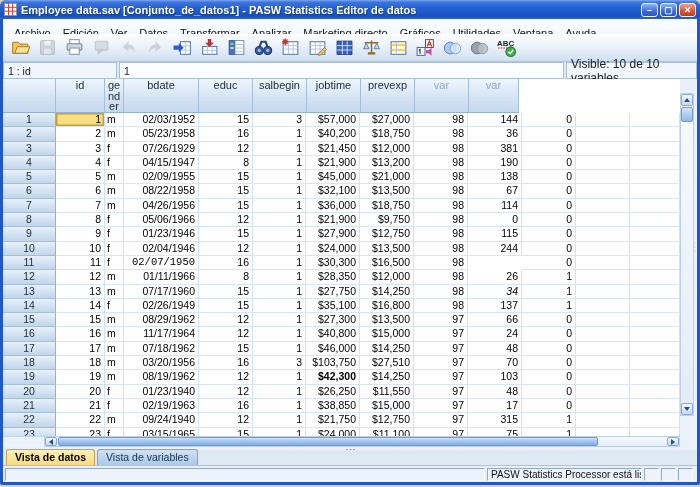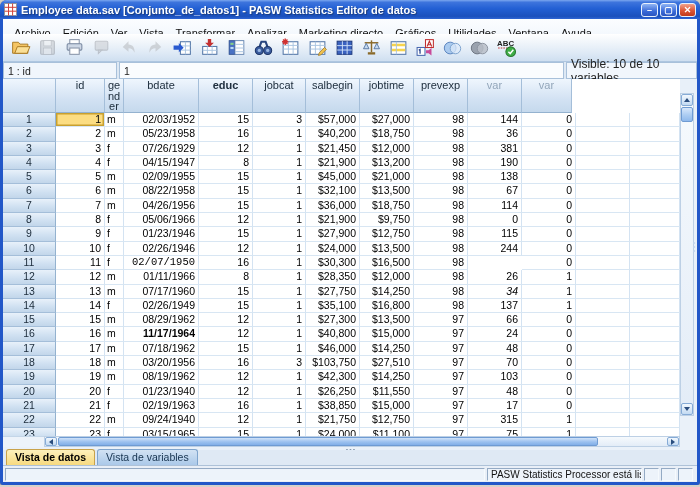--- a/index.html
+++ b/index.html
@@ -99,21 +99,21 @@
     <div class="winbtn">–</div>
     <div class="winbtn">▢</div>
     <div class="winbtn close">✕</div>
   </div>
 
   <div id="content">
     <div id="menubar">
         <span class="menu-item">Archivo</span>
         <span class="menu-item">Edición</span>
         <span class="menu-item">Ver</span>
-        <span class="menu-item">Vista</span>
+        <span class="menu-item">Datos</span>
         <span class="menu-item">Transformar</span>
         <span class="menu-item">Analizar</span>
         <span class="menu-item">Marketing directo</span>
         <span class="menu-item">Gráficos</span>
         <span class="menu-item">Utilidades</span>
         <span class="menu-item">Ventana</span>
         <span class="menu-item">Ayuda</span>
       </div>
     <div id="toolbar">
         <div class="tbtn">
@@ -257,22 +257,21 @@
       <div class="cr-box" id="cr-field">1</div>
       <div class="cr-box" id="cr-visible">Visible: 10 de 10 variables</div>
     </div>
 
     <div id="grid">
       <div id="grid-header">
           <div class="hcell" style="width: 53px;"></div>
           <div class="hcell" style="width: 49px;">id</div>
           <div class="hcell" style="width: 19px;">gender</div>
           <div class="hcell" style="width: 75px;">bdate</div>
-          <div class="hcell" style="width: 54px; font-weight: bold;">educ</div>
-          <div class="hcell" style="width: 53px;">jobcat</div>
+          <div class="hcell" style="width: 54px;">educ</div>
           <div class="hcell" style="width: 54px;">salbegin</div>
           <div class="hcell" style="width: 54px;">jobtime</div>
           <div class="hcell" style="width: 54px;">prevexp</div>
           <div class="hcell var-col" style="width: 54px;">var</div>
           <div class="hcell var-col" style="width: 50px;">var</div>
         </div>
       <div id="grid-body">
           <div class="grow">
             <div class="rowhdr" style="width: 53px;">1</div>
             <div class="dcell sel" style="width: 49px;">1</div>
@@ -405,21 +404,21 @@
             <div class="dcell" style="width: 54px;">98</div>
             <div class="dcell" style="width: 54px;">115</div>
             <div class="dcell" style="width: 54px;">0</div>
             <div class="dcell" style="width: 54px;"></div>
             <div class="dcell" style="width: 50px;"></div>
           </div>
           <div class="grow">
             <div class="rowhdr" style="width: 53px;">10</div>
             <div class="dcell" style="width: 49px;">10</div>
             <div class="dcell left" style="width: 19px;">f</div>
-            <div class="dcell" style="width: 75px;">02/26/1946</div>
+            <div class="dcell" style="width: 75px;">02/04/1946</div>
             <div class="dcell" style="width: 54px;">12</div>
             <div class="dcell" style="width: 53px;">1</div>
             <div class="dcell" style="width: 54px;">$24,000</div>
             <div class="dcell" style="width: 54px;">$13,500</div>
             <div class="dcell" style="width: 54px;">98</div>
             <div class="dcell" style="width: 54px;">244</div>
             <div class="dcell" style="width: 54px;">0</div>
             <div class="dcell" style="width: 54px;"></div>
             <div class="dcell" style="width: 50px;"></div>
           </div>
@@ -495,21 +494,21 @@
             <div class="dcell" style="width: 54px;">97</div>
             <div class="dcell" style="width: 54px;">66</div>
             <div class="dcell" style="width: 54px;">0</div>
             <div class="dcell" style="width: 54px;"></div>
             <div class="dcell" style="width: 50px;"></div>
           </div>
           <div class="grow">
             <div class="rowhdr" style="width: 53px;">16</div>
             <div class="dcell" style="width: 49px;">16</div>
             <div class="dcell left" style="width: 19px;">m</div>
-            <div class="dcell" style="width: 75px; font-weight: bold;">11/17/1964</div>
+            <div class="dcell" style="width: 75px;">11/17/1964</div>
             <div class="dcell" style="width: 54px;">12</div>
             <div class="dcell" style="width: 53px;">1</div>
             <div class="dcell" style="width: 54px;">$40,800</div>
             <div class="dcell" style="width: 54px;">$15,000</div>
             <div class="dcell" style="width: 54px;">97</div>
             <div class="dcell" style="width: 54px;">24</div>
             <div class="dcell" style="width: 54px;">0</div>
             <div class="dcell" style="width: 54px;"></div>
             <div class="dcell" style="width: 50px;"></div>
           </div>
@@ -543,21 +542,21 @@
             <div class="dcell" style="width: 54px;"></div>
             <div class="dcell" style="width: 50px;"></div>
           </div>
           <div class="grow">
             <div class="rowhdr" style="width: 53px;">19</div>
             <div class="dcell" style="width: 49px;">19</div>
             <div class="dcell left" style="width: 19px;">m</div>
             <div class="dcell" style="width: 75px;">08/19/1962</div>
             <div class="dcell" style="width: 54px;">12</div>
             <div class="dcell" style="width: 53px;">1</div>
-            <div class="dcell" style="width: 54px;">$42,300</div>
+            <div class="dcell" style="width: 54px; font-weight: bold;">$42,300</div>
             <div class="dcell" style="width: 54px;">$14,250</div>
             <div class="dcell" style="width: 54px;">97</div>
             <div class="dcell" style="width: 54px;">103</div>
             <div class="dcell" style="width: 54px;">0</div>
             <div class="dcell" style="width: 54px;"></div>
             <div class="dcell" style="width: 50px;"></div>
           </div>
           <div class="grow">
             <div class="rowhdr" style="width: 53px;">20</div>
             <div class="dcell" style="width: 49px;">20</div>

